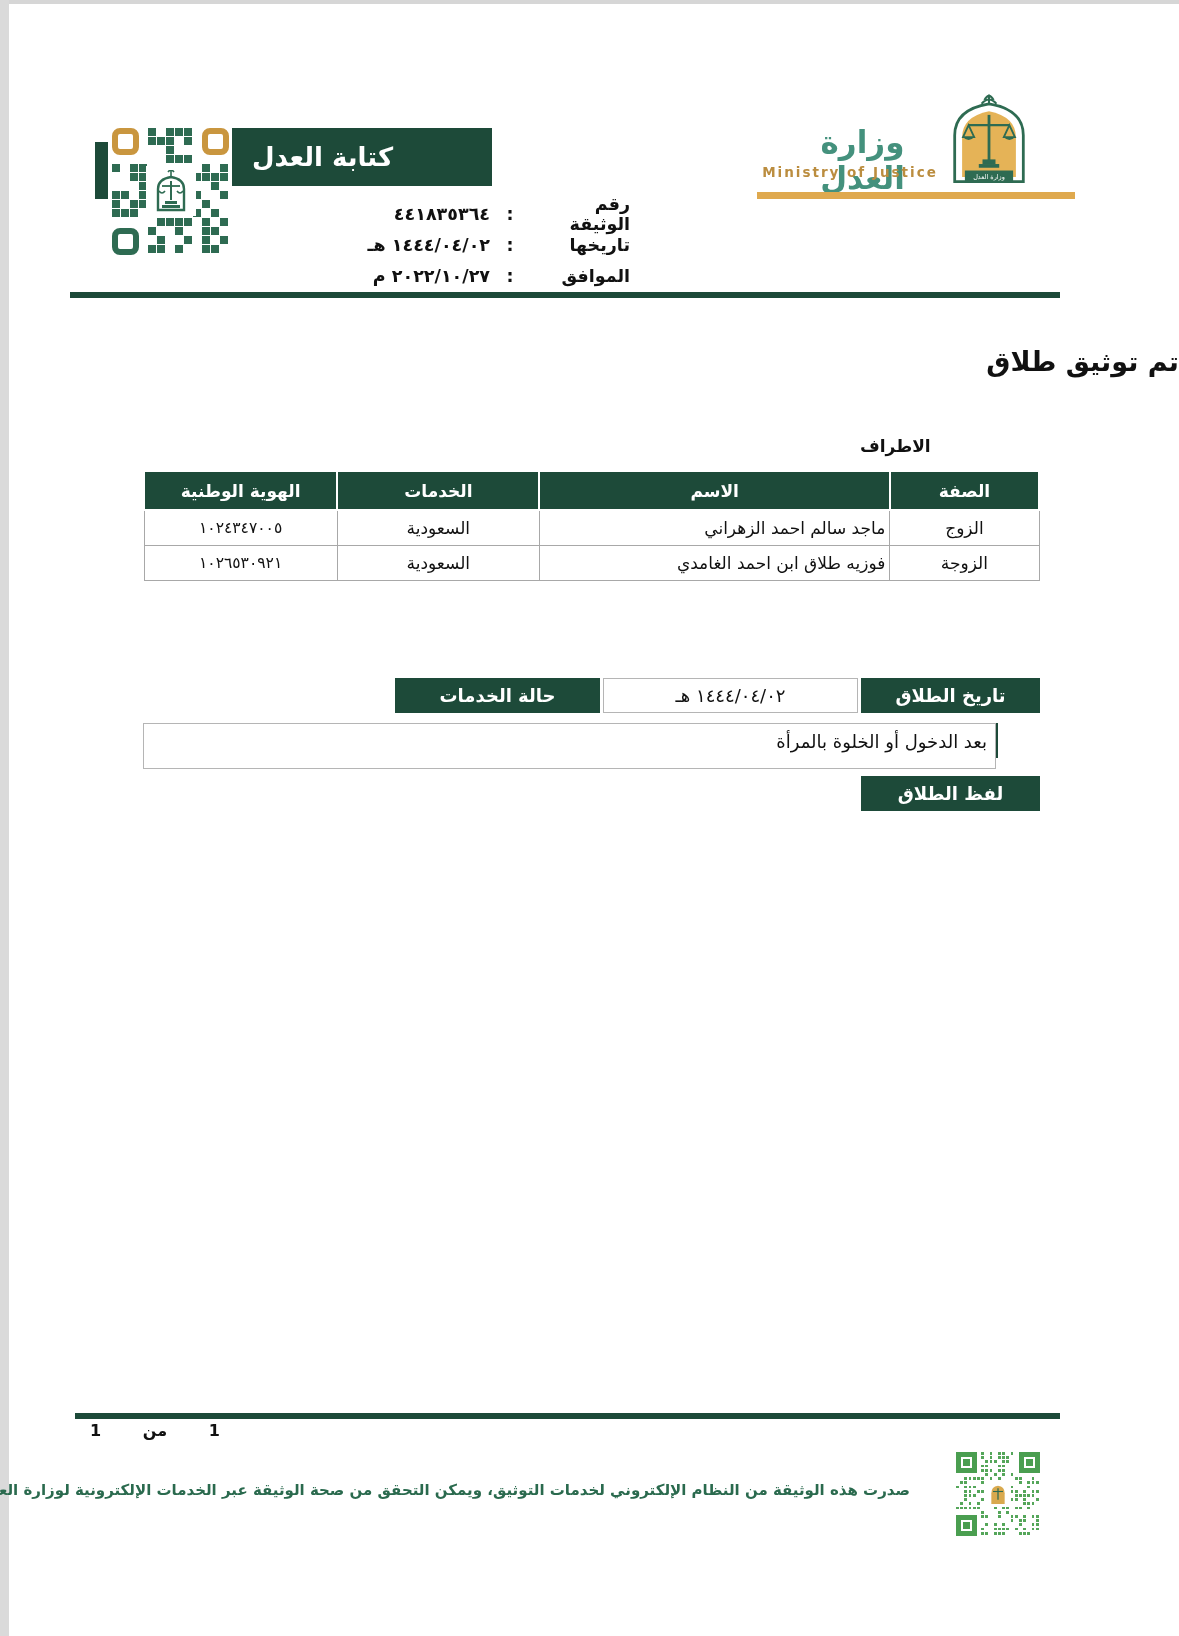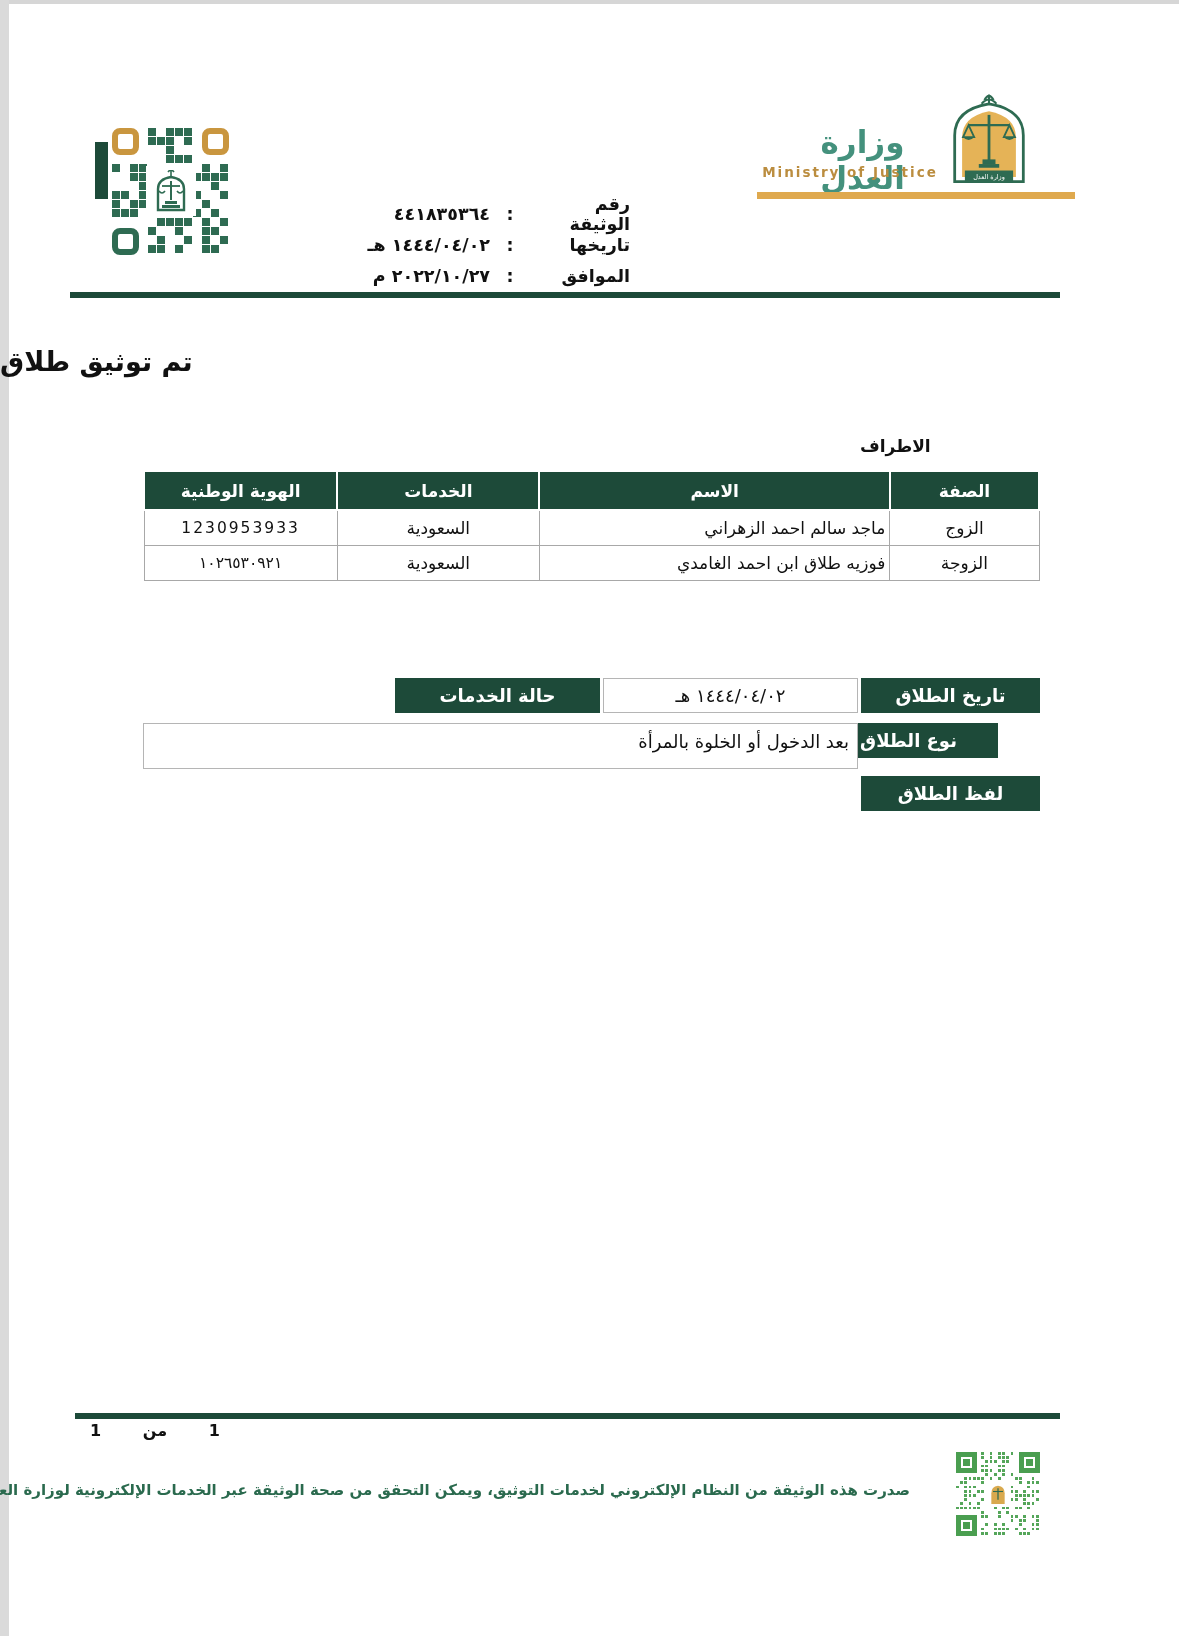--- a/index.html
+++ b/index.html
@@ -39,21 +39,21 @@
   
   .doc-info{position:absolute;left:265px;top:198px;width:365px;}
   .info-row{display:flex;align-items:center;height:31px;font-size:17.5px;color:#111;}
   .info-label{width:100px;font-weight:bold;text-align:right;}
   .info-colon{width:40px;text-align:center;font-weight:bold;}
   .info-value{flex:1;font-weight:600;text-align:right;}
 
   .separator{position:absolute;left:70px;top:292px;width:990px;height:6px;background:#1d4a39;}
 
   
-  .main-title{position:absolute;left:0;top:346px;width:1179px;text-align:left;
+  .main-title{position:absolute;left:0;top:346px;width:1179px;text-align:right;
               font-size:27px;font-weight:bold;color:#111;}
 
   
   .section-label{position:absolute;left:860px;top:436px;width:180px;text-align:left;
                  font-size:17px;font-weight:bold;color:#111;}
   .parties-table{position:absolute;left:143px;top:470px;width:897px;border-collapse:collapse;
                  direction:rtl;font-size:17px;color:#111;border:1px solid #9b9b9b;}
   .parties-table th{background:#1d4a39;color:#fff;font-weight:bold;height:35px;
                     border:2px solid #fff;font-size:17px;}
   .parties-table thead tr{border-bottom:1px solid #9b9b9b;}
@@ -104,20 +104,21 @@
     <path d="M71 50 Q77 56 83 50 Z" fill="#2e6b52"></path>
     <rect x="48" y="74" width="14" height="5" fill="#2e6b52"></rect>
     <rect x="44" y="79" width="22" height="4" fill="#2e6b52"></rect>
     <rect x="29" y="86" width="52" height="13" fill="#2e6b52"></rect>
     <text x="55" y="95.5" text-anchor="middle" font-size="7" fill="#ffffff">وزارة العدل</text>
   </svg>
   <div class="logo-ar">وزارة العدل</div>
   <div class="logo-en">Ministry of Justice</div>
   <div class="gold-underline"></div>
 
+  <div class="band-green">كتابة العدل</div>
 
   <div class="green-tab"></div>
   <div class="qr-top">
     <div class="qr-grid" id="qr-top-grid">
         <div style="position: absolute; left: 36px; top: 0px; width: 7.6px; height: 7.6px; background: rgb(46, 107, 82);"></div>
         <div style="position: absolute; left: 54px; top: 0px; width: 7.6px; height: 7.6px; background: rgb(46, 107, 82);"></div>
         <div style="position: absolute; left: 63px; top: 0px; width: 7.6px; height: 7.6px; background: rgb(46, 107, 82);"></div>
         <div style="position: absolute; left: 72px; top: 0px; width: 7.6px; height: 7.6px; background: rgb(46, 107, 82);"></div>
         <div style="position: absolute; left: 36px; top: 9px; width: 7.6px; height: 7.6px; background: rgb(46, 107, 82);"></div>
         <div style="position: absolute; left: 45px; top: 9px; width: 7.6px; height: 7.6px; background: rgb(46, 107, 82);"></div>
@@ -226,37 +227,37 @@
         <th>الاسم</th>
         <th>الخدمات</th>
         <th>الهوية الوطنية</th>
       </tr>
     </thead>
     <tbody>
       <tr>
         <td class="td-center">الزوج</td>
         <td class="td-start">ماجد سالم احمد الزهراني</td>
         <td class="td-center">السعودية</td>
-        <td class="td-num">1230953933</td>
+        <td class="td-num">١٠٢٤٣٤٧٠٠٥</td>
       </tr>
       <tr>
         <td class="td-center">الزوجة</td>
         <td class="td-start">فوزيه طلاق ابن احمد الغامدي</td>
         <td class="td-center">السعودية</td>
         <td class="td-num">١٠٢٦٥٣٠٩٢١</td>
       </tr>
     </tbody>
   </table>
 
   <div class="d-label" style="left:861px;top:678px;width:179px;">تاريخ الطلاق</div>
   <div class="d-value v-center" style="left:603px;top:678px;width:255px;height:35px;">١٤٤٤/٠٤/٠٢ هـ</div>
   <div class="d-label" style="left:395px;top:678px;width:205px;">حالة الخدمات</div>
 
   <div class="d-label" style="left:819px;top:723px;width:179px;">نوع الطلاق</div>
-  <div class="d-value v-start v-tall" style="left:143px;top:723px;width:715px;height:46px;">بعد الدخول أو الخلوة بالمرأة</div>
+  <div class="d-value v-start v-tall" style="left:143px;top:723px;width:853px;height:46px;">بعد الدخول أو الخلوة بالمرأة</div>
 
   <div class="d-label" style="left:861px;top:776px;width:179px;">لفظ الطلاق</div>
 
   <div class="footer-line"></div>
   <div class="page-nums">
     <span>1</span>
     <span>من</span>
     <span>1</span>
   </div>
   <div class="footer-note">صدرت هذه الوثيقة من النظام الإلكتروني لخدمات التوثيق، ويمكن التحقق من صحة الوثيقة عبر الخدمات الإلكترونية لوزارة العدل</div>

